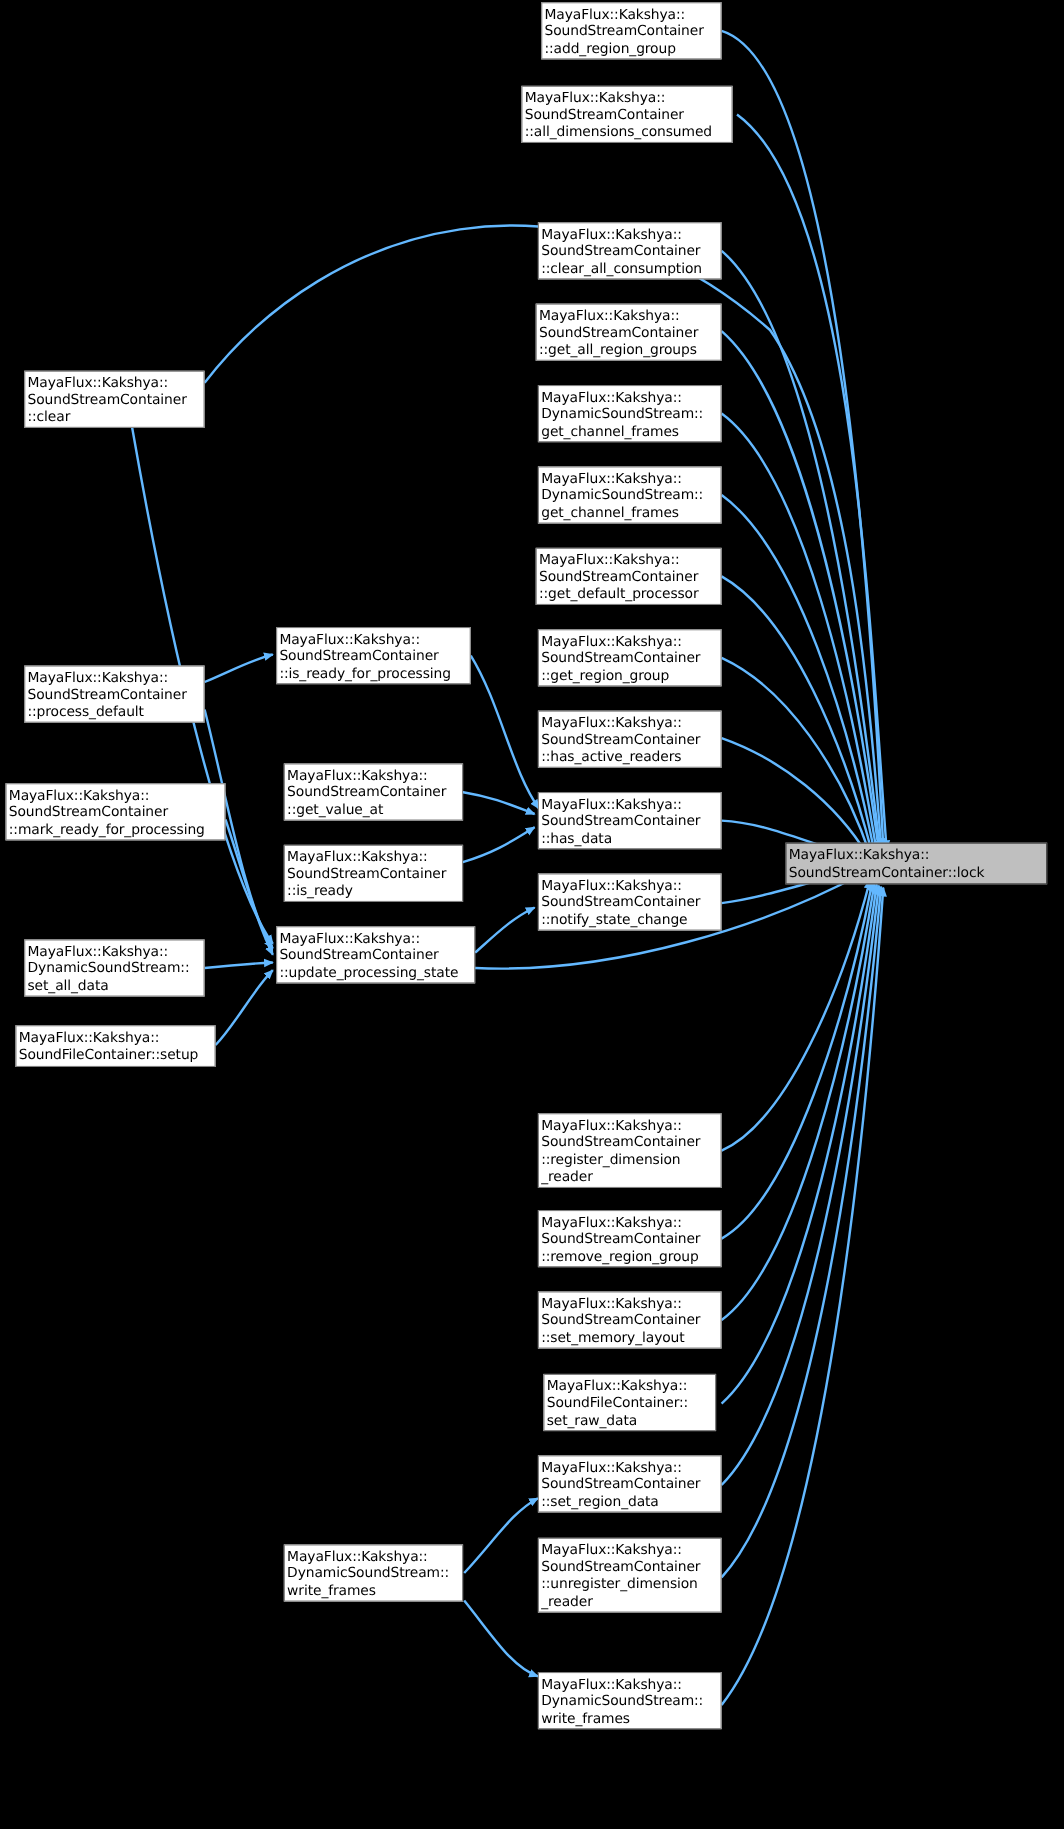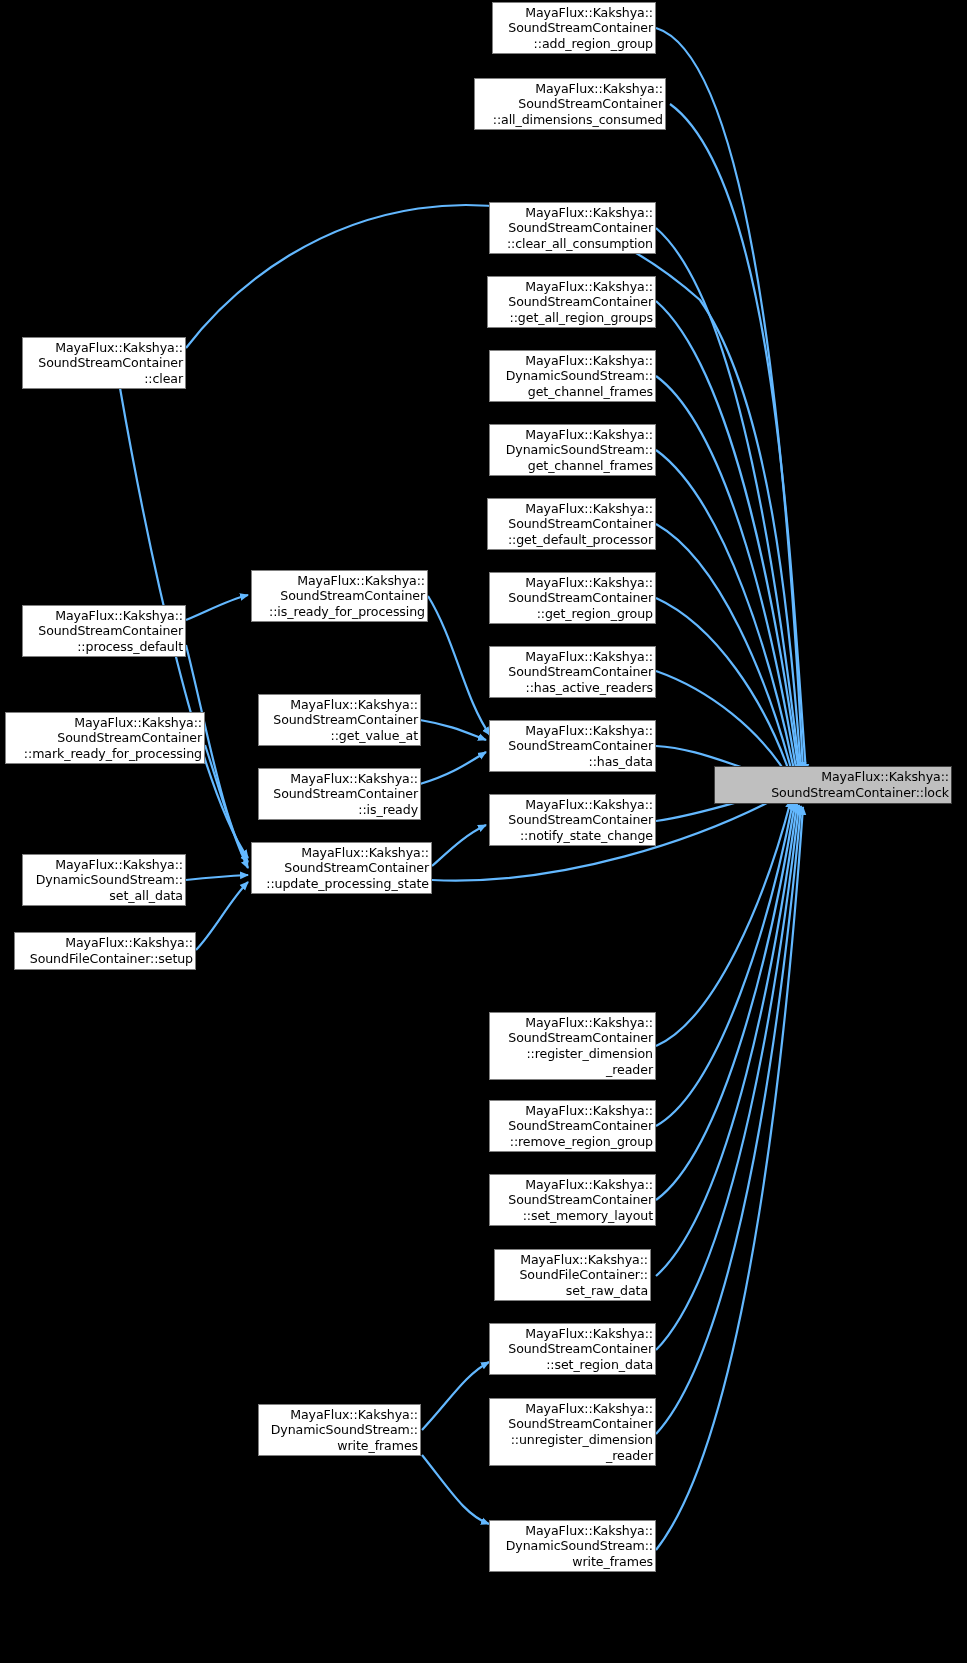--- a/index.html
+++ b/index.html
@@ -25,21 +25,21 @@
   }
   .node {
     position: absolute;
     box-sizing: border-box;
     background: #ffffff;
     border: 1px solid #808080;
     color: #000000;
     display: flex;
     align-items: center;
     justify-content: center;
-    text-align: right;
+    text-align: left;
     font-size: 12.6px;
     line-height: 15.6px;
     letter-spacing: -0.1px;
     white-space: pre-line;
     overflow: hidden;
   }
   .node.target {
     background: #bfbfbf;
     border: 1px solid #404040;
   }

